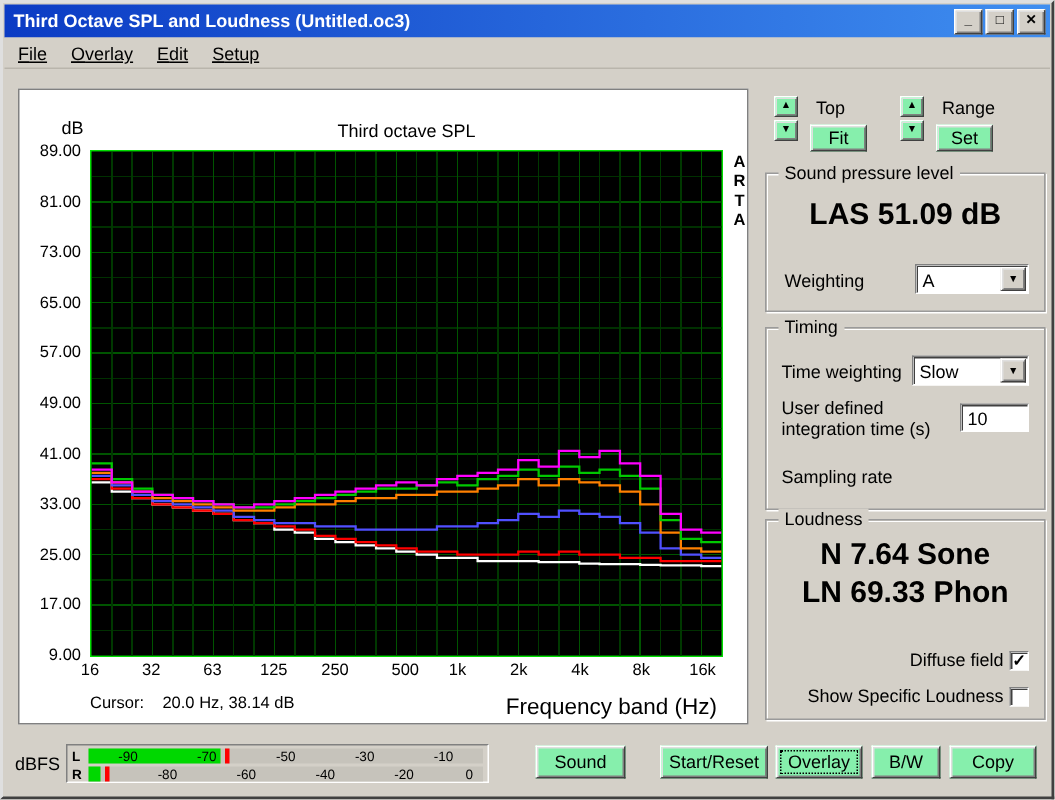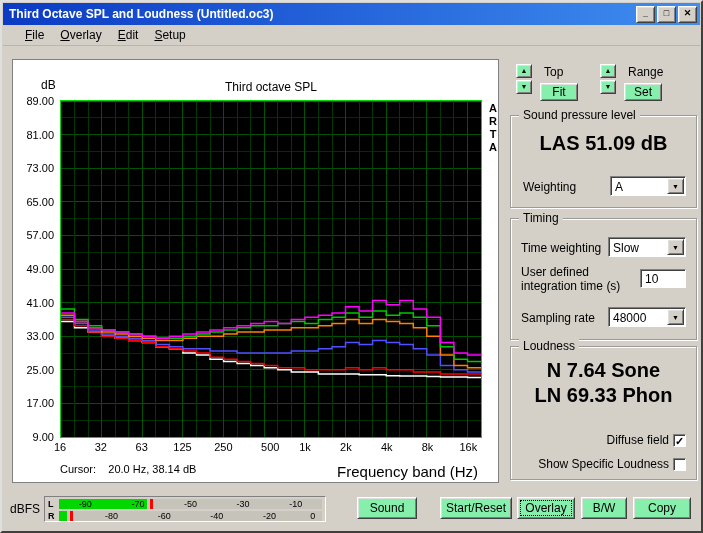--- a/index.html
+++ b/index.html
@@ -7,21 +7,21 @@
   .abs{position:absolute;}
   .window{position:absolute;left:0;top:0;width:703px;height:533px;background:#d4d0c8;
     border:2px solid;border-color:#dfdfdf #404040 #404040 #dfdfdf;box-sizing:border-box;}
   .titlebar{position:absolute;left:1px;top:1px;right:1px;height:22px;
     background:linear-gradient(90deg,#0b3bc4,#3f8ef0);color:#fff;font-size:12px;font-weight:bold;
     display:flex;align-items:center;padding-left:6px;box-sizing:border-box;}
   .tb-btns{position:absolute;right:3px;top:3px;display:flex;gap:2px;}
   .tb-btn{width:17px;height:15px;background:#d4d0c8;color:#000;font-size:9px;line-height:13px;text-align:center;
     border:1px solid;border-color:#fff #404040 #404040 #fff;box-shadow:inset 1px 1px 0 #dfdfdf, inset -1px -1px 0 #808080;}
   .menubar{position:absolute;left:1px;top:23px;right:1px;height:21px;background:#d4d0c8;font-size:12px;
-    display:flex;align-items:center;padding-left:14px;border-bottom:1px solid #b9b5ac;box-sizing:border-box;}
+    display:flex;align-items:flex-end;padding-left:1px;border-bottom:1px solid #b9b5ac;box-sizing:border-box;text-decoration:underline;}
   .menu-item{padding:2px 8px;color:#000;}
   .menu-item::first-letter{text-decoration:underline;}
   .plot-panel{position:absolute;left:10px;top:57px;width:487px;height:424px;background:#fff;
     border:1px solid #808080;box-sizing:border-box;}
   .plot-black{position:absolute;left:47px;top:40px;width:422px;height:338px;background:#000;
     border:1px solid #00dc00;box-sizing:border-box;}
   .plot-title{position:absolute;left:47px;top:20px;width:422px;text-align:center;font-size:12px;color:#000;}
   .db-label{position:absolute;left:28px;top:18px;font-size:12px;color:#000;}
   .arta{position:absolute;left:473px;top:42px;width:14px;font-size:11px;font-weight:bold;color:#000;text-align:center;}
   .arta div{line-height:13px;}
@@ -207,24 +207,20 @@
     <div class="combo" style="right:10px;top:18px;width:78px;">
       <span class="val">Slow</span>
       <span class="dd">▼</span>
     </div>
     <div class="lbl abs" style="left:10px;top:46px;line-height:14px;">
       <div>User defined</div>
       <div>integration time (s)</div>
     </div>
     <div class="textinput" style="right:10px;top:50px;width:46px;">10</div>
     <div class="lbl abs" style="left:10px;top:92px;">Sampling rate</div>
-    <div class="combo" style="right:10px;top:88px;width:78px;">
-      <span class="val">48000</span>
-      <span class="dd">▼</span>
-    </div>
   </div>
 
   <div class="groupbox" style="left:508px;top:344px;width:187px;height:134px;">
     <div class="legend">Loudness</div>
     <div class="bigval" style="top:12px;">N 7.64 Sone</div>
     <div class="bigval" style="top:37px;">LN 69.33 Phon</div>
     <div class="cbrow" style="top:86px;">
       <span class="lbl">Diffuse field</span>
       <span class="cb" id="cb-0">✓</span>
     </div>

